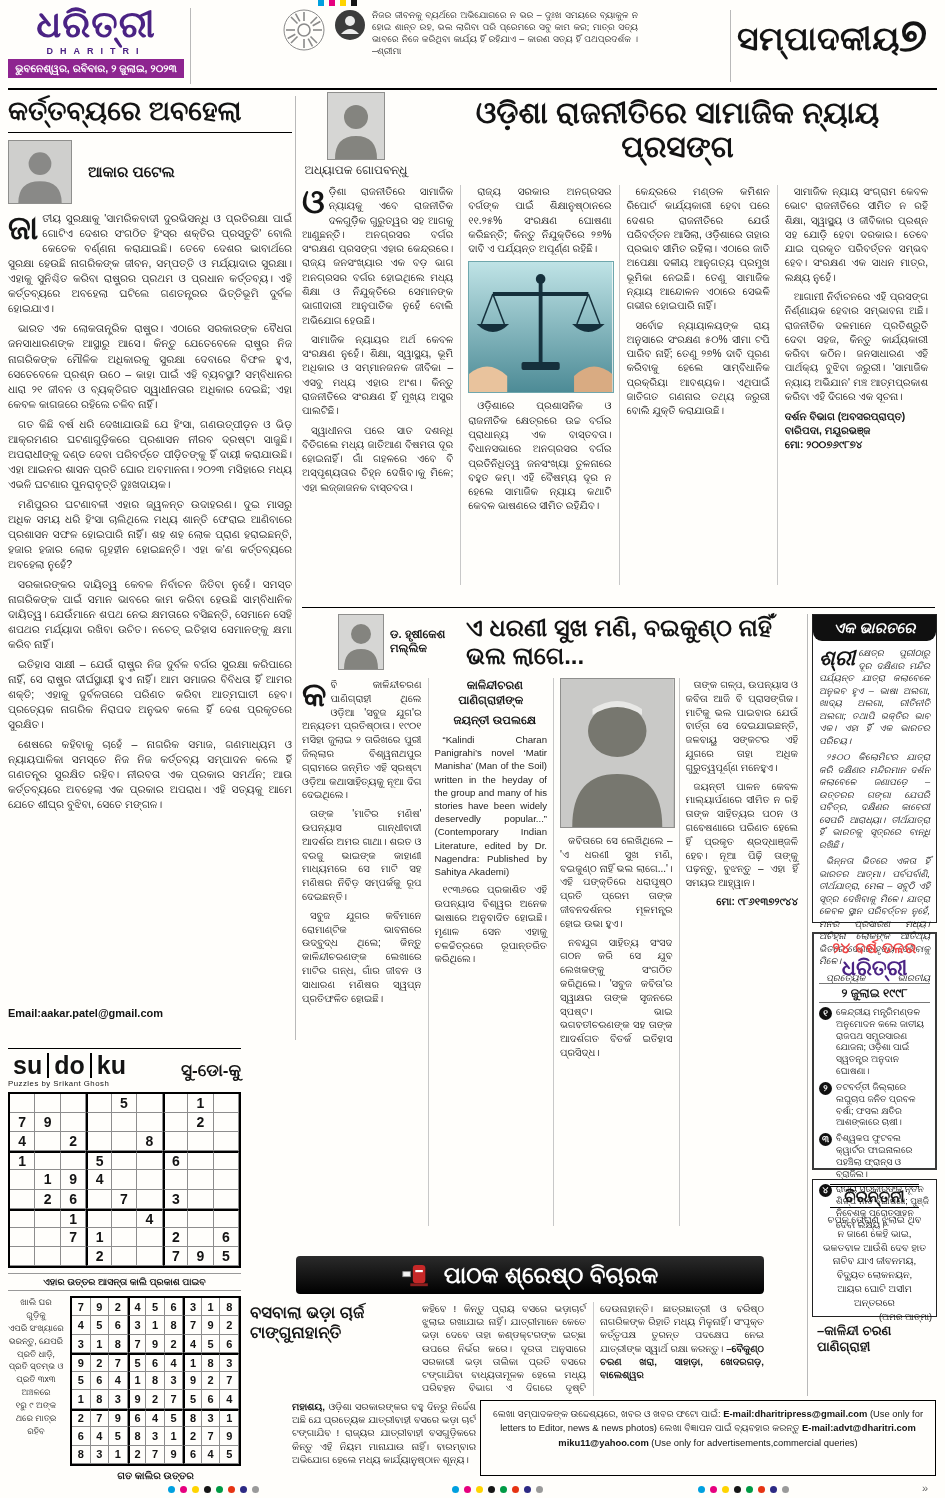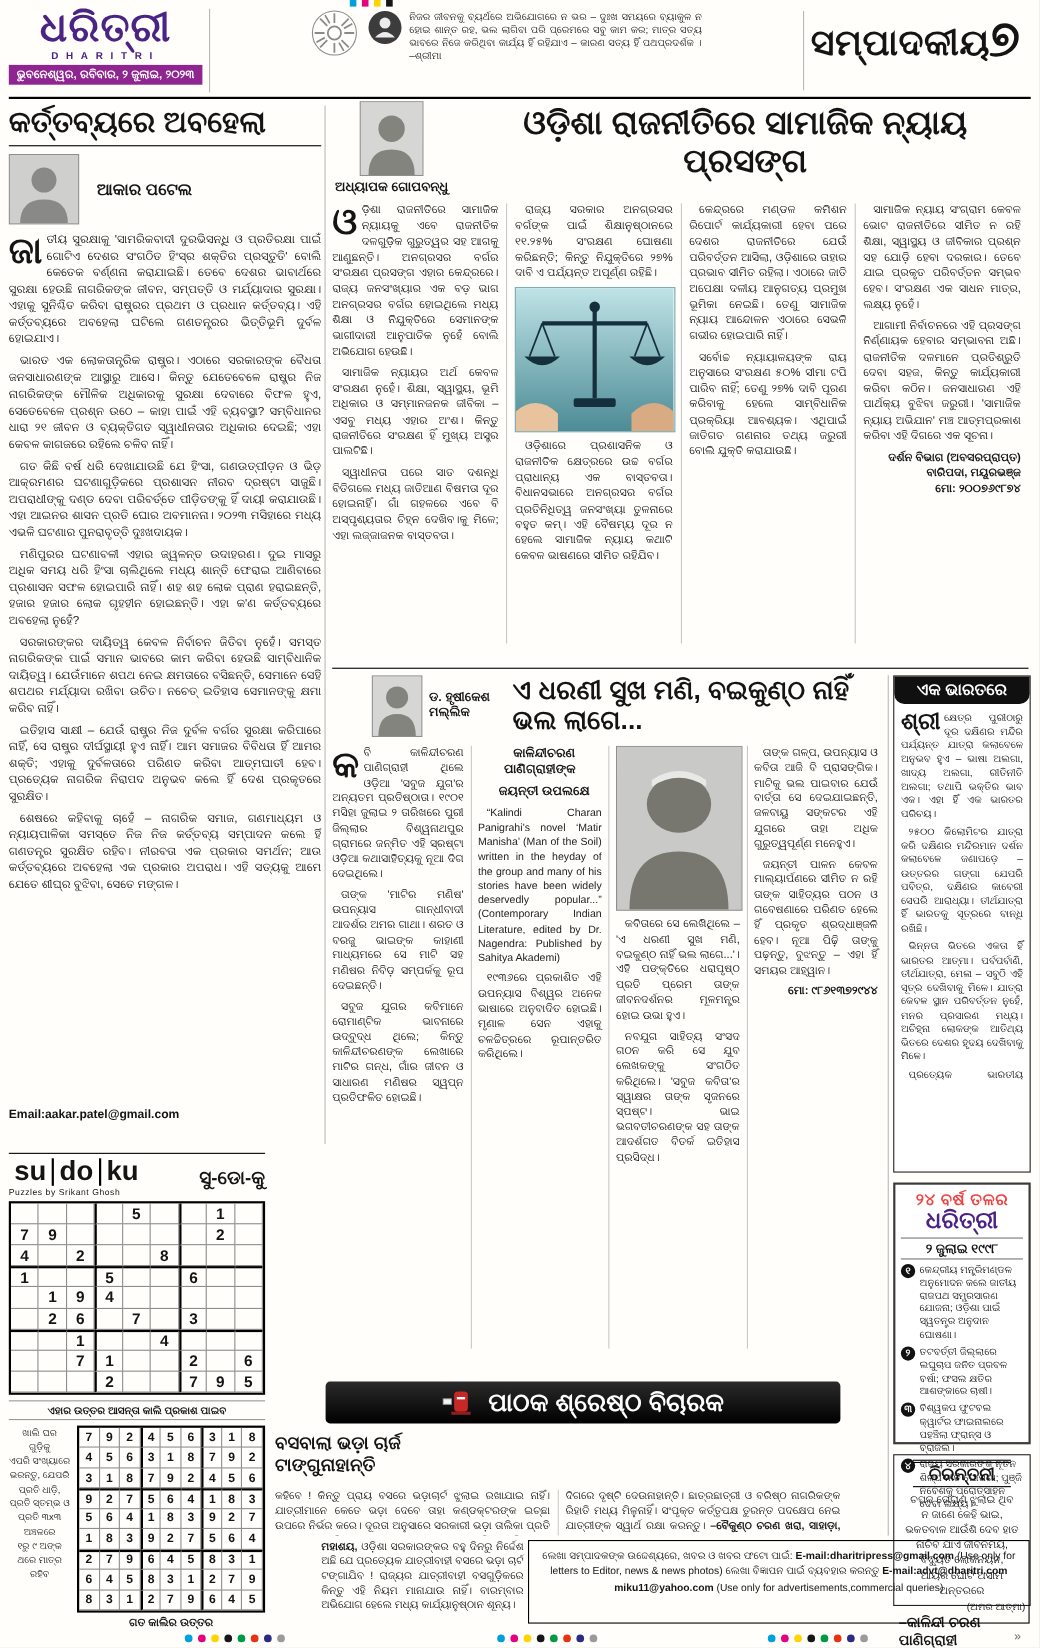--- a/index.html
+++ b/index.html
@@ -43,30 +43,30 @@
   .duty-rule{border-top:1.5px solid #000;margin:6px 0 7px 0;}
   .byline-duty{display:flex;align-items:center;gap:16px;margin-bottom:7px;}
   .byline-duty .name{font-size:15px;font-weight:800;}
   .duty-body{height:792px;overflow:hidden;}
   .duty-email{font-size:11px;font-weight:bold;margin-top:4px;}
 
   
   .art-justice{left:302px;top:92px;width:633px;height:512px;}
   .j-header{display:flex;gap:10px;}
   .j-left{width:108px;flex:none;text-align:center;}
-  .j-left .name{font-size:12px;font-weight:700;margin-top:3px;}
+  .j-left .name{font-size:12px;font-weight:400;margin-top:3px;}
   .h-justice{flex:1;font-size:30px;font-weight:800;line-height:1.12;text-align:center;margin:4px 0 0 0;}
   .cols{display:flex;margin-top:8px;}
   .colj{width:25%;box-sizing:border-box;padding:0 7px;border-left:1px solid #c8c8c8;
         font-size:10.2px;line-height:1.4;text-align:justify;height:400px;overflow:hidden;}
   .colj.first{border-left:none;padding-left:0;}
   .colj p{margin:0 0 5px 0;text-indent:9px;}
   .figure-scales{width:100%;height:130px;margin:4px 0 6px 0;border:1px solid #6fa7ad;}
   .figure-scales svg{display:block;width:100%;height:100%;}
-  .j-footer{text-align:right;font-weight:bold;font-size:10.3px;line-height:1.35;margin-top:6px;}
+  .j-footer{text-align:left;font-weight:bold;font-size:10.3px;line-height:1.35;margin-top:6px;}
 
   
   .art-dharani{left:302px;top:614px;width:502px;height:630px;}
   .d-header{display:flex;align-items:center;gap:10px;}
   .d-left{width:118px;flex:none;display:flex;gap:6px;align-items:center;padding-left:36px;}
   .d-left .name{font-size:11.5px;font-weight:800;line-height:1.2;}
   .h-dharani{flex:1;font-size:24px;font-weight:800;line-height:1.15;margin:0;}
   .cold{width:25%;box-sizing:border-box;padding:0 6px;border-left:1px solid #c8c8c8;
         font-size:10px;line-height:1.38;text-align:justify;height:548px;overflow:hidden;}
   .cold.first{border-left:none;padding-left:0;}
@@ -120,21 +120,21 @@
            border-bottom:1px solid #999;padding:2px 0;}
   .su-bottom{display:flex;gap:6px;}
   .su-instr{width:56px;flex:none;font-size:8.6px;line-height:1.5;text-align:center;color:#222;}
   .su-solwrap{flex:1;}
   .su-cap{font-size:10px;font-weight:800;text-align:center;margin-top:4px;}
 
   
   .lt-banner{left:296px;top:1256px;width:468px;height:38px;background:linear-gradient(180deg,#2b2b2b,#000);
              color:#fff;display:flex;align-items:center;justify-content:center;gap:12px;
              font-size:23px;font-weight:800;border-radius:4px;}
-  .lt-content{left:250px;top:1302px;width:514px;height:94px;display:flex;gap:12px;flex-direction:column;}
+  .lt-content{left:250px;top:1302px;width:514px;height:94px;display:flex;gap:12px;}
   .lt-left{width:160px;flex:none;}
   .lt-title{font-size:16.5px;font-weight:800;line-height:1.22;}
   .lt-body{flex:1;font-size:9.7px;line-height:1.36;text-align:justify;
            column-count:2;column-gap:14px;column-rule:1px solid #ccc;overflow:hidden;}
   .lt-sig{font-weight:800;}
   .lt-intro{left:292px;top:1400px;width:184px;height:78px;font-size:9.7px;line-height:1.36;
             text-align:justify;overflow:hidden;}
   .lt-sal{font-weight:800;}
 
   
@@ -334,21 +334,21 @@
         <p>ତାଙ୍କ ଗଳ୍ପ, ଉପନ୍ୟାସ ଓ କବିତା ଆଜି ବି ପ୍ରାସଙ୍ଗିକ। ମାଟିକୁ ଭଲ ପାଇବାର ଯେଉଁ ବାର୍ତ୍ତା ସେ ଦେଇଯାଇଛନ୍ତି, ଜଳବାୟୁ ସଙ୍କଟର ଏହି ଯୁଗରେ ତାହା ଅଧିକ ଗୁରୁତ୍ୱପୂର୍ଣ୍ଣ ମନେହୁଏ।</p>
         <p>ଜୟନ୍ତୀ ପାଳନ କେବଳ ମାଲ୍ୟାର୍ପଣରେ ସୀମିତ ନ ରହି ତାଙ୍କ ସାହିତ୍ୟର ପଠନ ଓ ଗବେଷଣାରେ ପରିଣତ ହେଲେ ହିଁ ପ୍ରକୃତ ଶ୍ରଦ୍ଧାଞ୍ଜଳି ହେବ। ନୂଆ ପିଢ଼ି ତାଙ୍କୁ ପଢ଼ନ୍ତୁ, ବୁଝନ୍ତୁ – ଏହା ହିଁ ସମୟର ଆହ୍ୱାନ।</p>
         <div class="d-phone">ମୋ: ୯୮୬୧୩୭୨୯୪୪</div>
       </div>
     </div>
   </section>
 
   <div class="abs vline" style="left:807px;top:614px;height:782px;"></div>
 
   <aside class="abs rail">
-    <div class="box" style="height:452px;">
+    <div class="box" style="height:309px;font-style:italic;">
       <div class="ek-head">ଏକ ଭାରତରେ</div>
       <div class="ek-body">
         <p style="text-indent:0;"><span class="ek-dc">ଶ୍ରୀ</span><span>କ୍ଷେତ୍ର ପୁରୀଠାରୁ ଦୂର ଦକ୍ଷିଣର ମନ୍ଦିର ପର୍ଯ୍ୟନ୍ତ ଯାତ୍ରା କଲାବେଳେ ଅନୁଭବ ହୁଏ – ଭାଷା ଅଲଗା, ଖାଦ୍ୟ ଅଲଗା, ରୀତିନୀତି ଅଲଗା; ତଥାପି ଭକ୍ତିର ଭାବ ଏକ। ଏହା ହିଁ ଏକ ଭାରତର ପରିଚୟ।</span></p>
         <p>୨୫୦୦ କିଲୋମିଟର ଯାତ୍ରା କରି ଦକ୍ଷିଣର ମନ୍ଦିରମାନ ଦର୍ଶନ କଲାବେଳେ ଜଣାପଡ଼େ – ଉତ୍ତରର ଗଙ୍ଗା ଯେପରି ପବିତ୍ର, ଦକ୍ଷିଣର କାବେରୀ ସେପରି ଆରାଧ୍ୟା। ତୀର୍ଥଯାତ୍ରା ହିଁ ଭାରତକୁ ସୂତ୍ରରେ ବାନ୍ଧି ରଖିଛି।</p>
         <p>ଭିନ୍ନତା ଭିତରେ ଏକତା ହିଁ ଭାରତର ଆତ୍ମା। ପର୍ବପର୍ବାଣି, ତୀର୍ଥଯାତ୍ରା, ମେଳା – ସବୁଠି ଏହି ସୂତ୍ର ଦେଖିବାକୁ ମିଳେ। ଯାତ୍ରା କେବଳ ସ୍ଥାନ ପରିବର୍ତ୍ତନ ନୁହେଁ, ମନର ପ୍ରସାରଣ ମଧ୍ୟ। ଅଚିହ୍ନା ଲୋକଙ୍କ ଆତିଥ୍ୟ ଭିତରେ ଦେଶର ହୃଦୟ ଦେଖିବାକୁ ମିଳେ।</p>
         <p>ପ୍ରତ୍ୟେକ ଭାରତୀୟ ଜୀବନରେ ଥରେ ହେଲେ ନିଜ ରାଜ୍ୟ ବାହାରକୁ ଯାତ୍ରା କରିବା ଉଚିତ; ତେବେ ଯାଇ 'ଏକ ଭାରତ ଶ୍ରେଷ୍ଠ ଭାରତ'ର ମର୍ମ ବୁଝିହେବ।</p>
       </div>
     </div>
 
     <div class="box ya">

